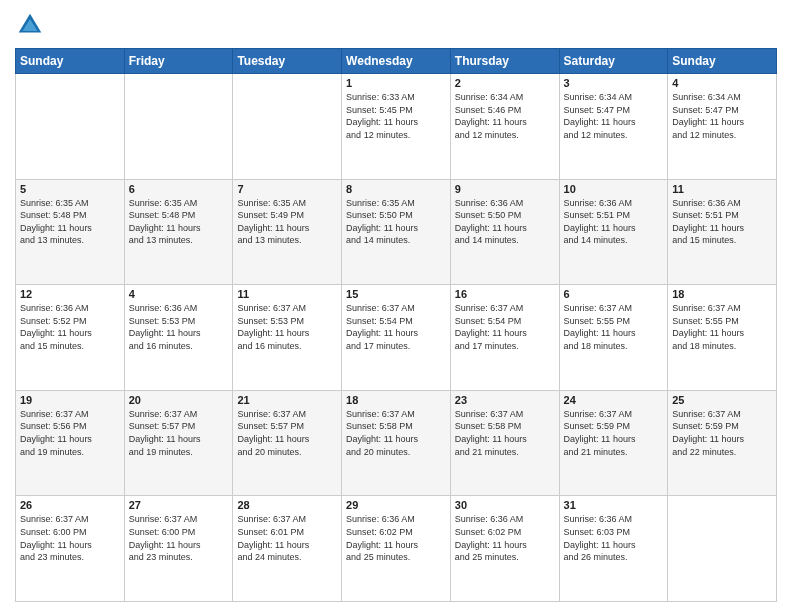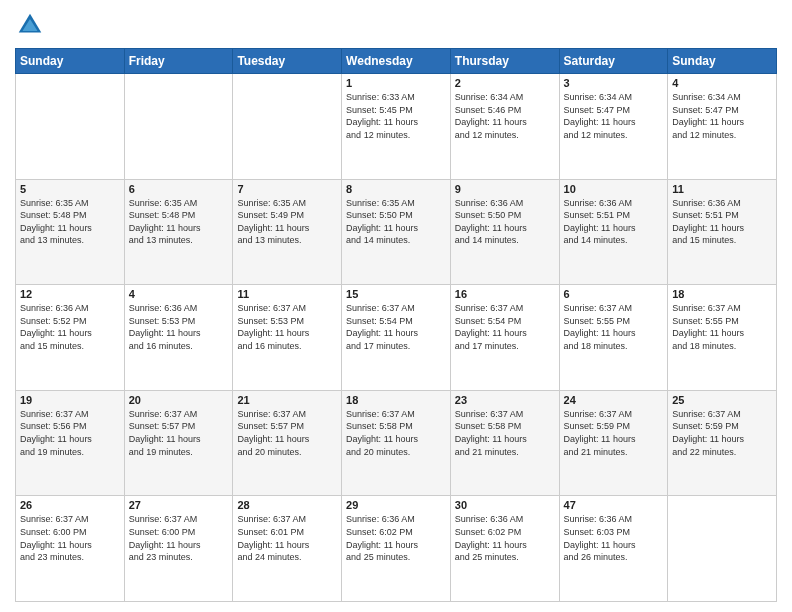--- a/index.html
+++ b/index.html
@@ -353,21 +353,21 @@
 and 25 minutes.</div>
           </td>
           <td>
             <span class="day-number">30</span>
             <div class="day-info" style="white-space: pre-line;">Sunrise: 6:36 AM
 Sunset: 6:02 PM
 Daylight: 11 hours
 and 25 minutes.</div>
           </td>
           <td>
-            <span class="day-number">47</span>
+            <span class="day-number">31</span>
             <div class="day-info" style="white-space: pre-line;">Sunrise: 6:36 AM
 Sunset: 6:03 PM
 Daylight: 11 hours
 and 26 minutes.</div>
           </td>
           <td class="empty-cell"></td>
         </tr>
       </tbody>
   </table>
 </div>

